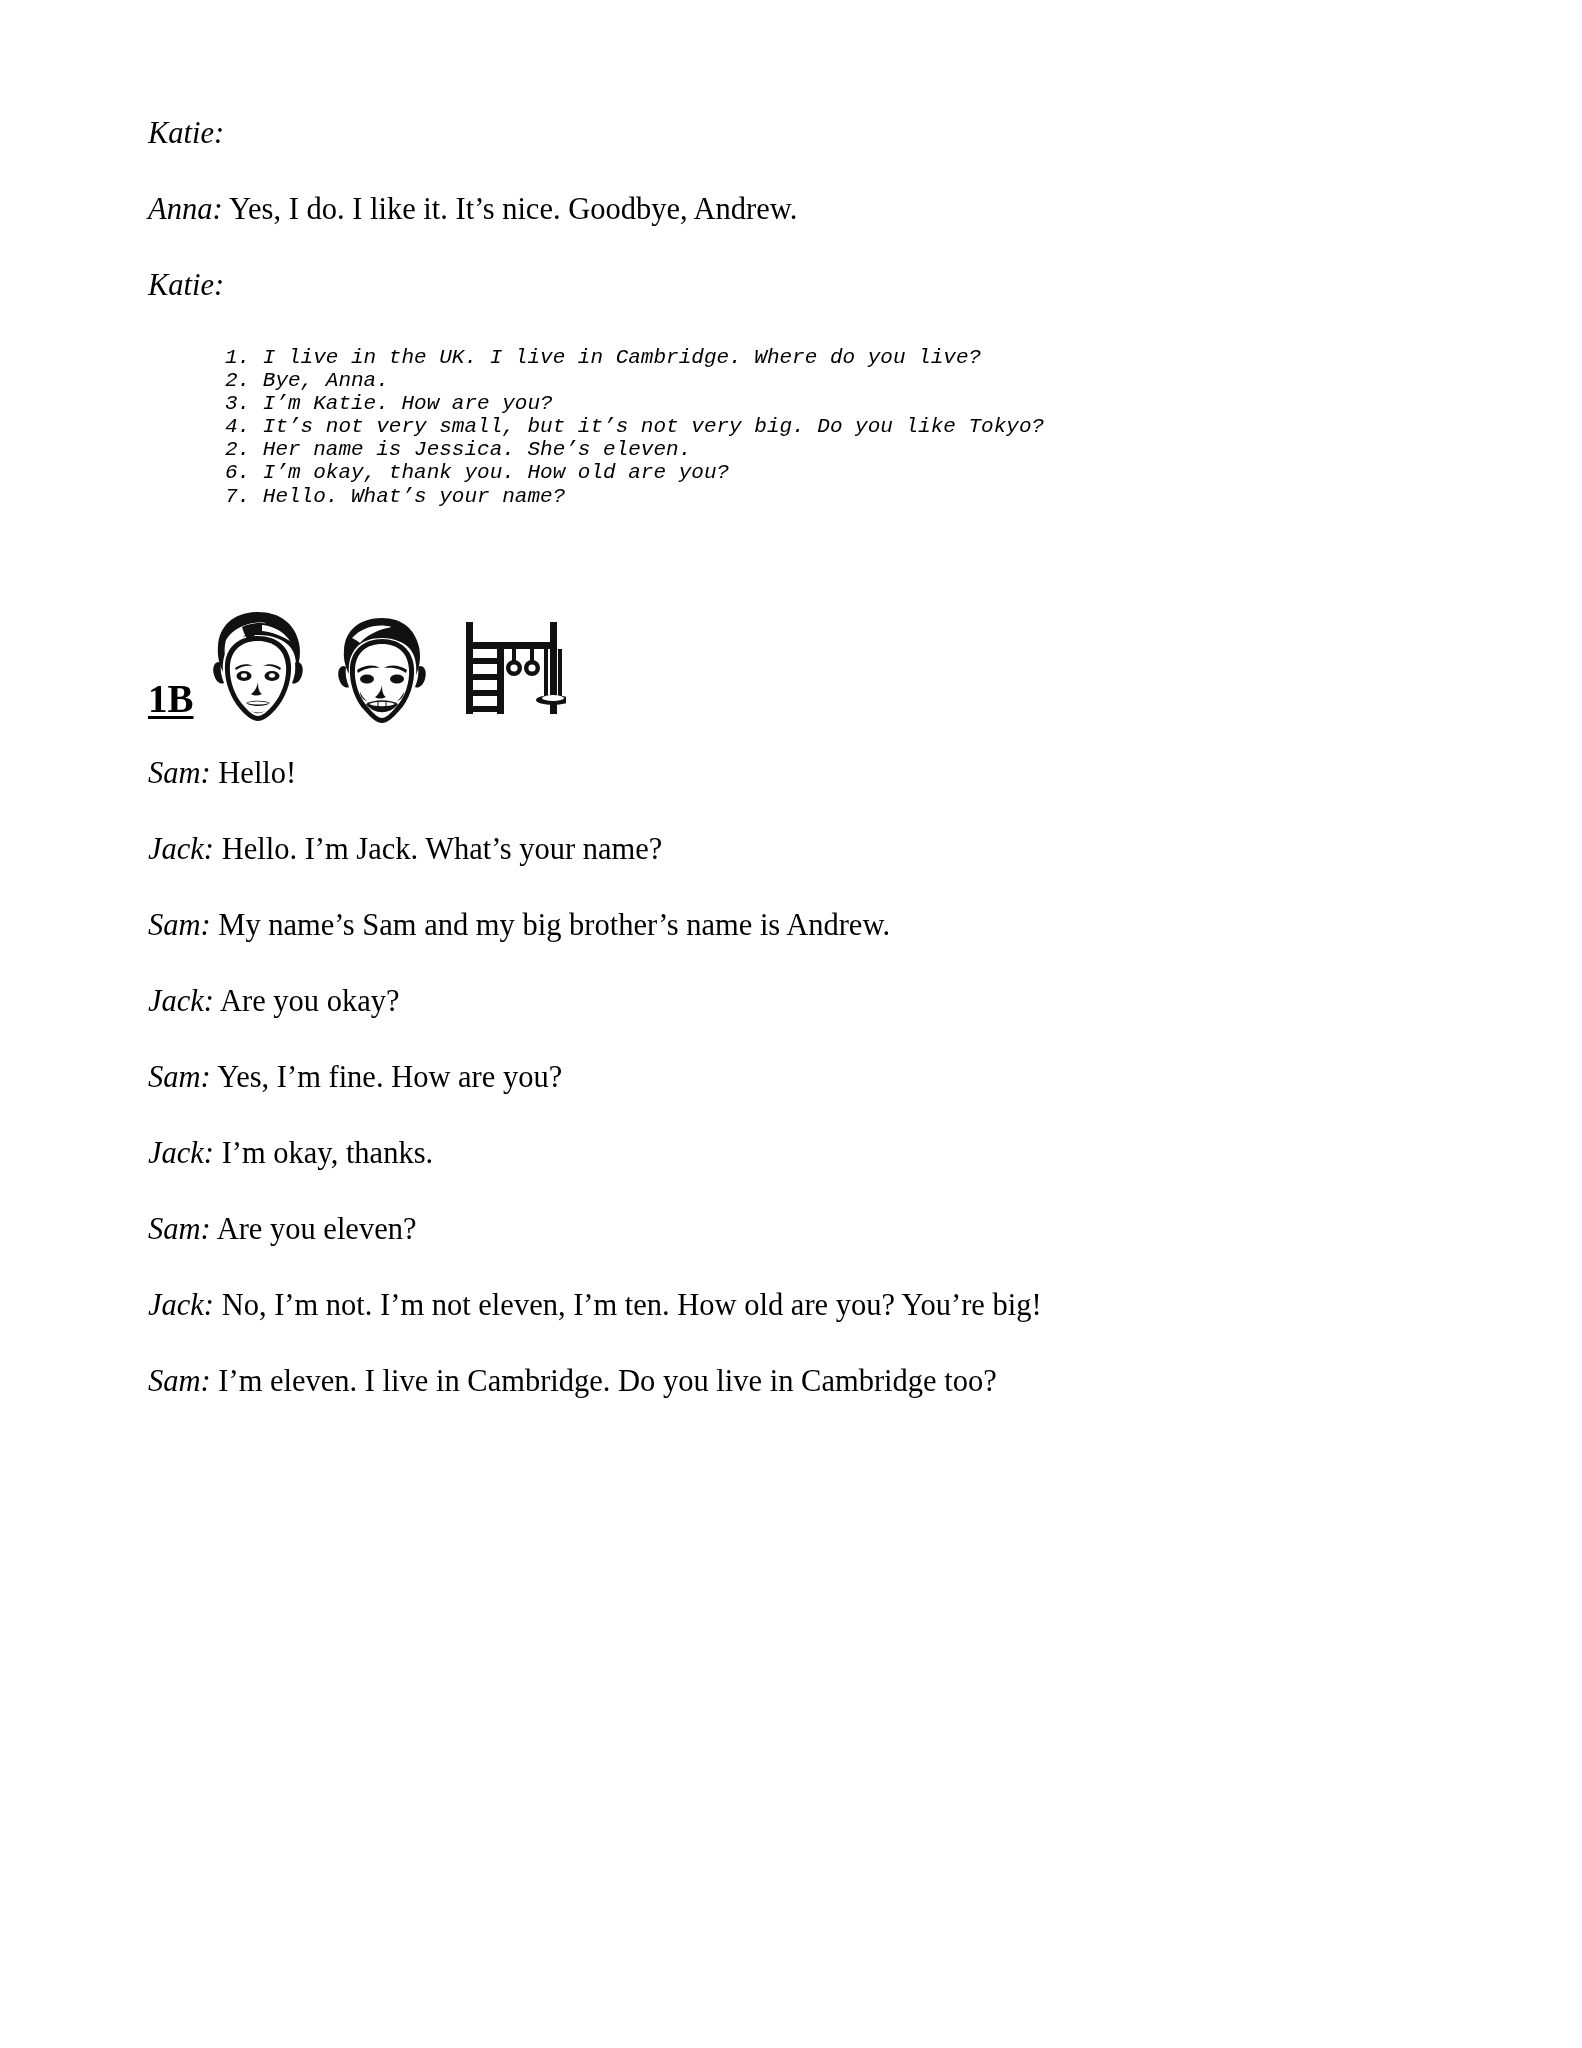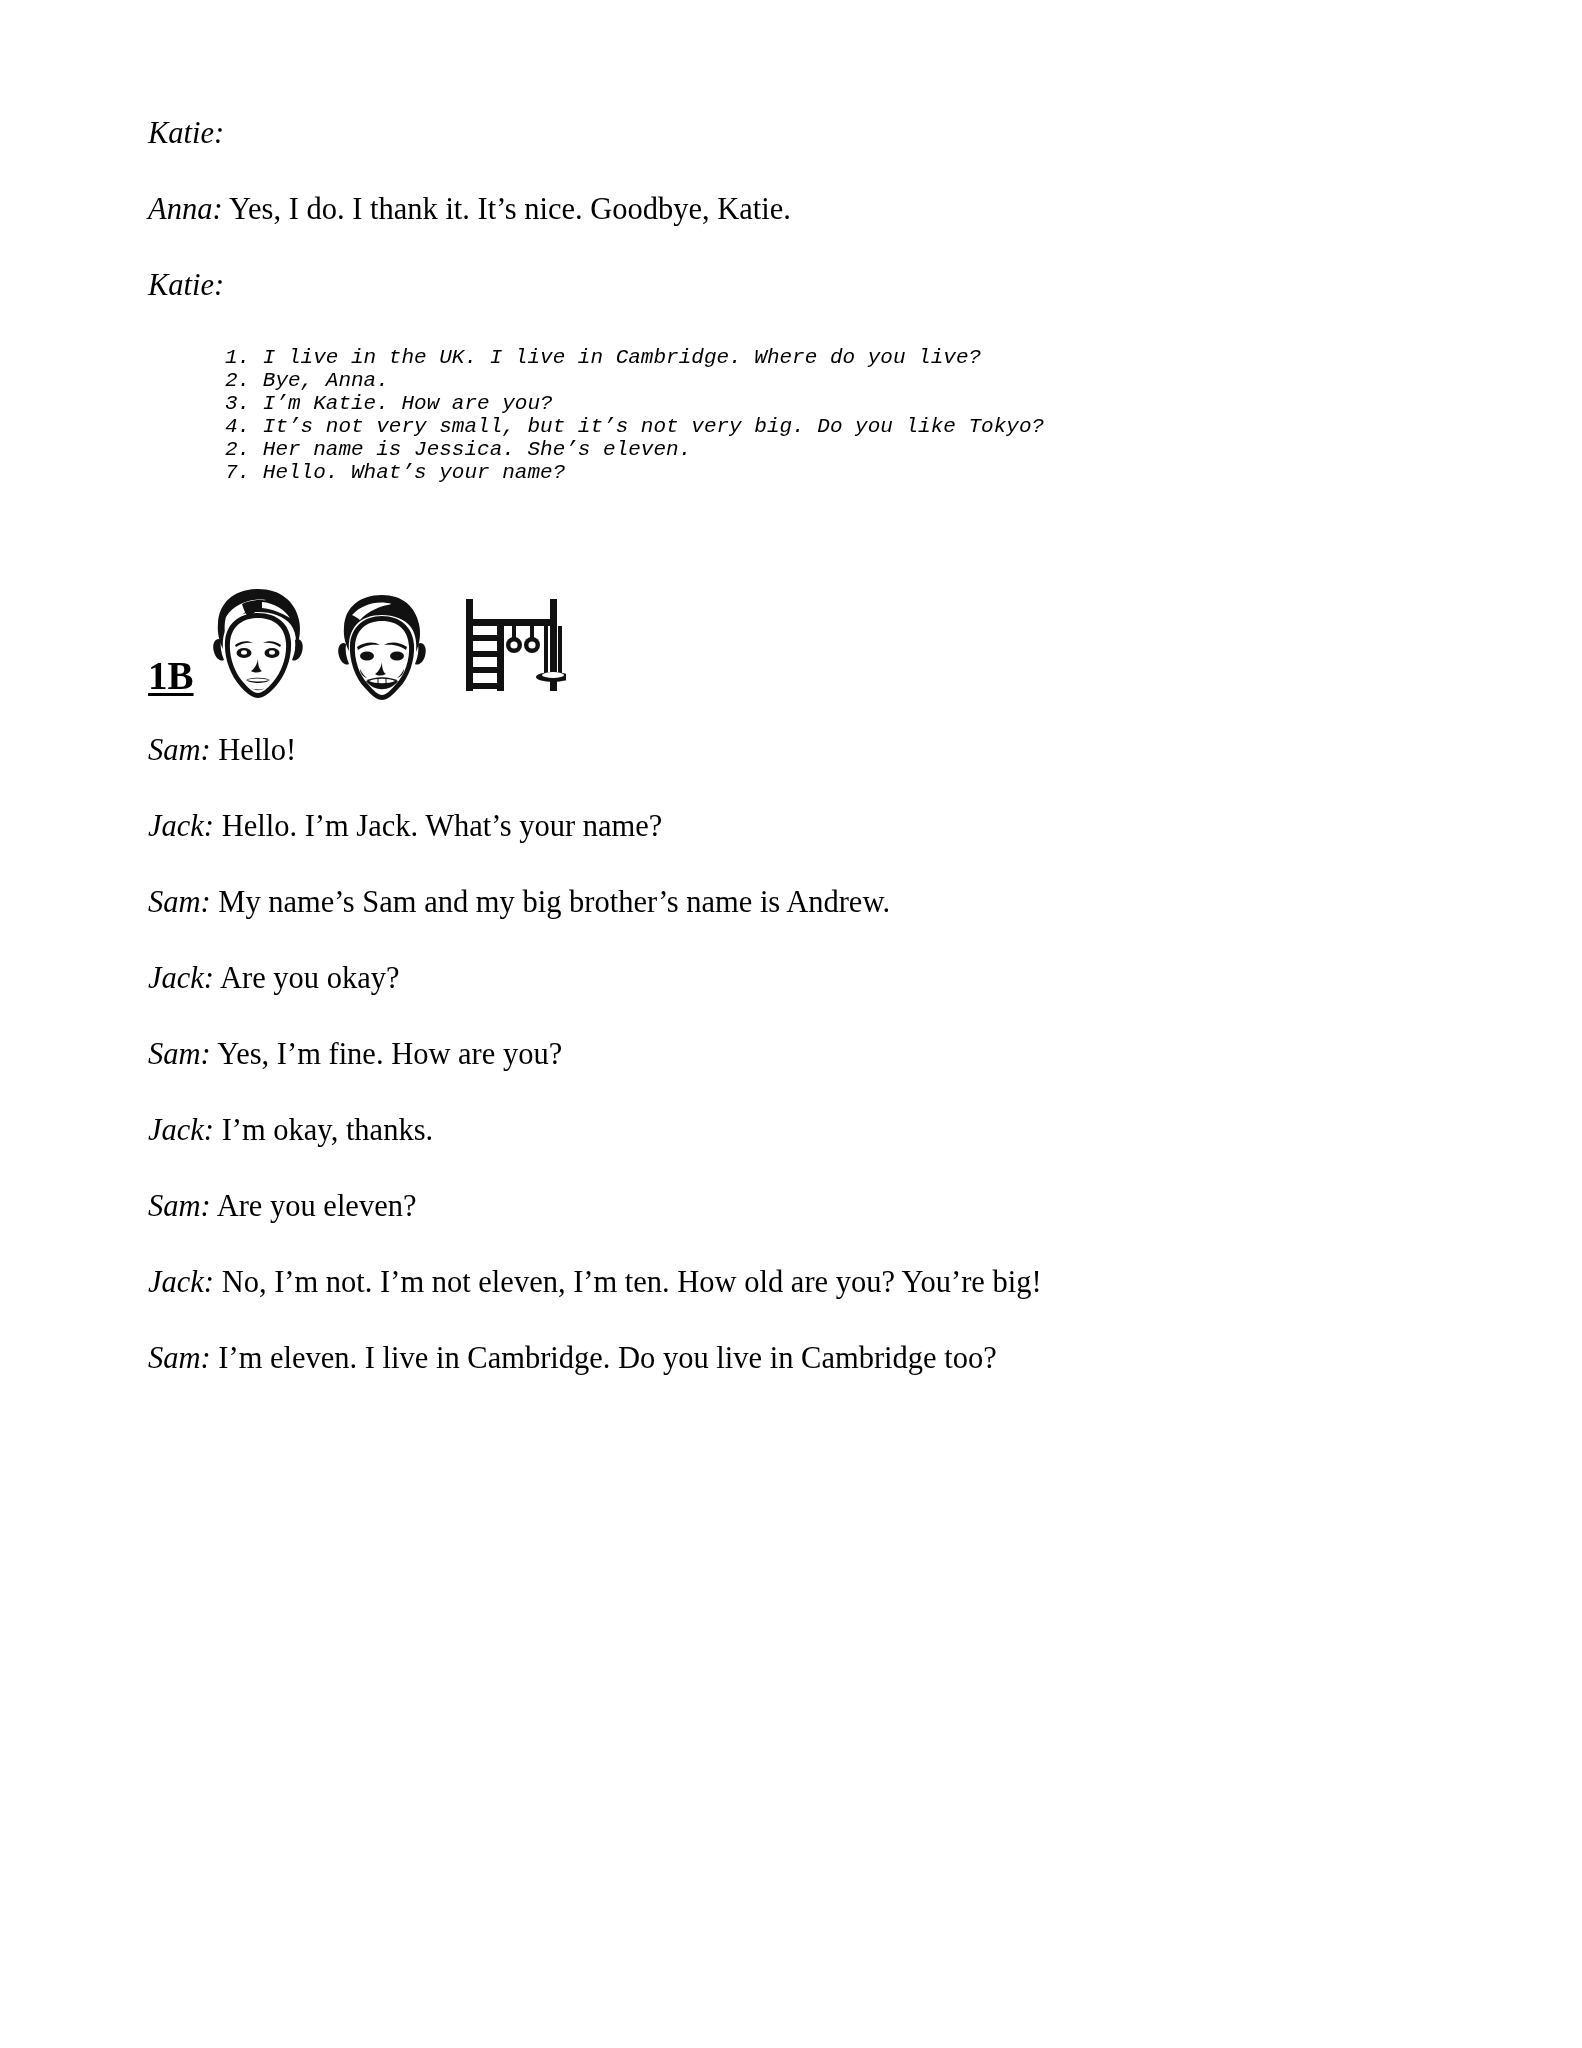--- a/index.html
+++ b/index.html
@@ -95,35 +95,36 @@
 <div class="page">
   <div class="content">
 
     <div>
       <p class="dialogue-line">
         <span class="speaker">Katie:</span>
         <span class="speech"></span>
       </p>
       <p class="dialogue-line">
         <span class="speaker">Anna:</span>
-        <span class="speech">Yes, I do. I thank it. It’s nice. Goodbye, Katie.</span>
+        <span class="speech">Yes, I do. I like it. It’s nice. Goodbye, Andrew.</span>
       </p>
       <p class="dialogue-line">
         <span class="speaker">Katie:</span>
         <span class="speech"></span>
       </p>
     </div>
 
     <div class="list-block">
       <ol class="numbered-list">
         <li>1. I live in the UK. I live in Cambridge. Where do you live?</li>
         <li>2. Bye, Anna.</li>
         <li>3. I’m Katie. How are you?</li>
         <li>4. It’s not very small, but it’s not very big. Do you like Tokyo?</li>
         <li>2. Her name is Jessica. She’s eleven.</li>
+        <li>6. I’m okay, thank you. How old are you?</li>
         <li>7. Hello. What’s your name?</li>
       </ol>
     </div>
 
     <div class="section-band">
       <div class="section-label">1B</div>
 
       <div class="illustrations">
 
         <svg class="face-fig" width="104" height="118" viewBox="0 0 104 118" aria-hidden="true">

